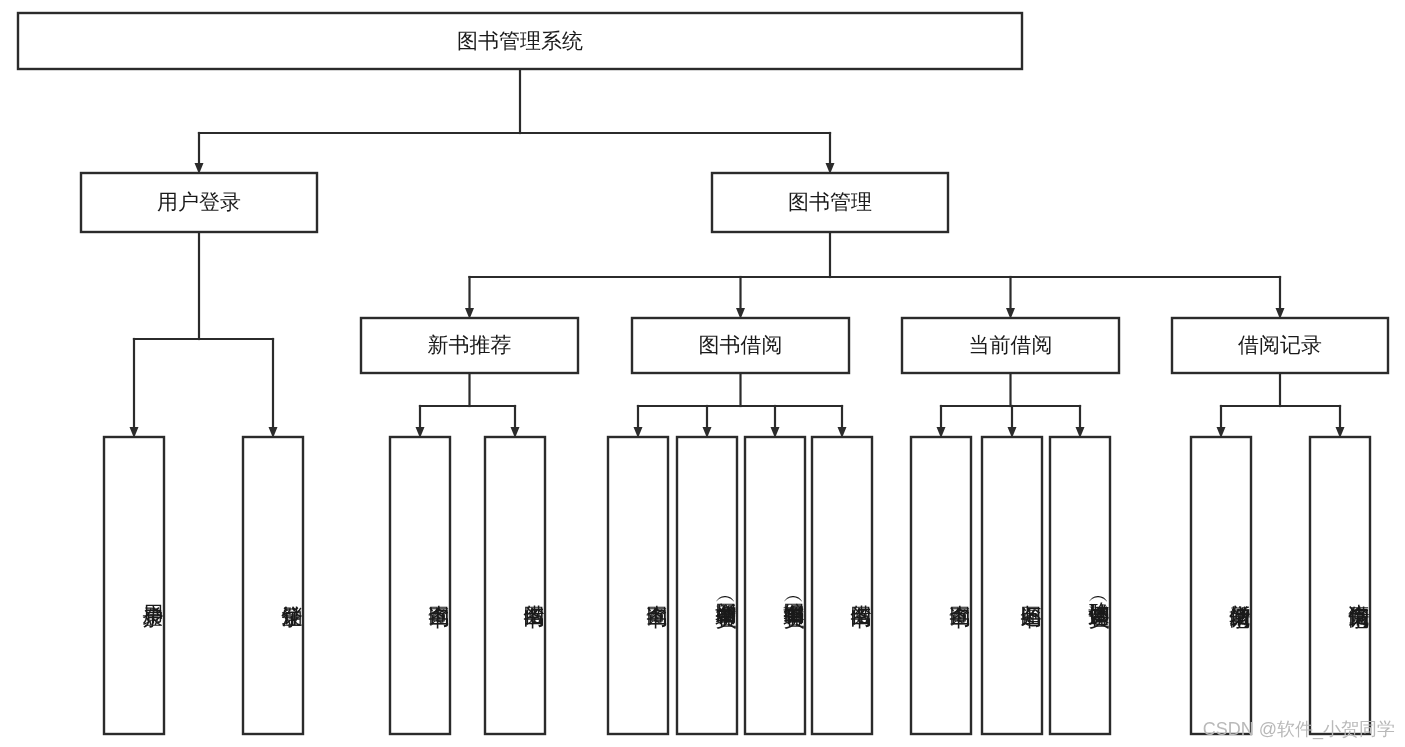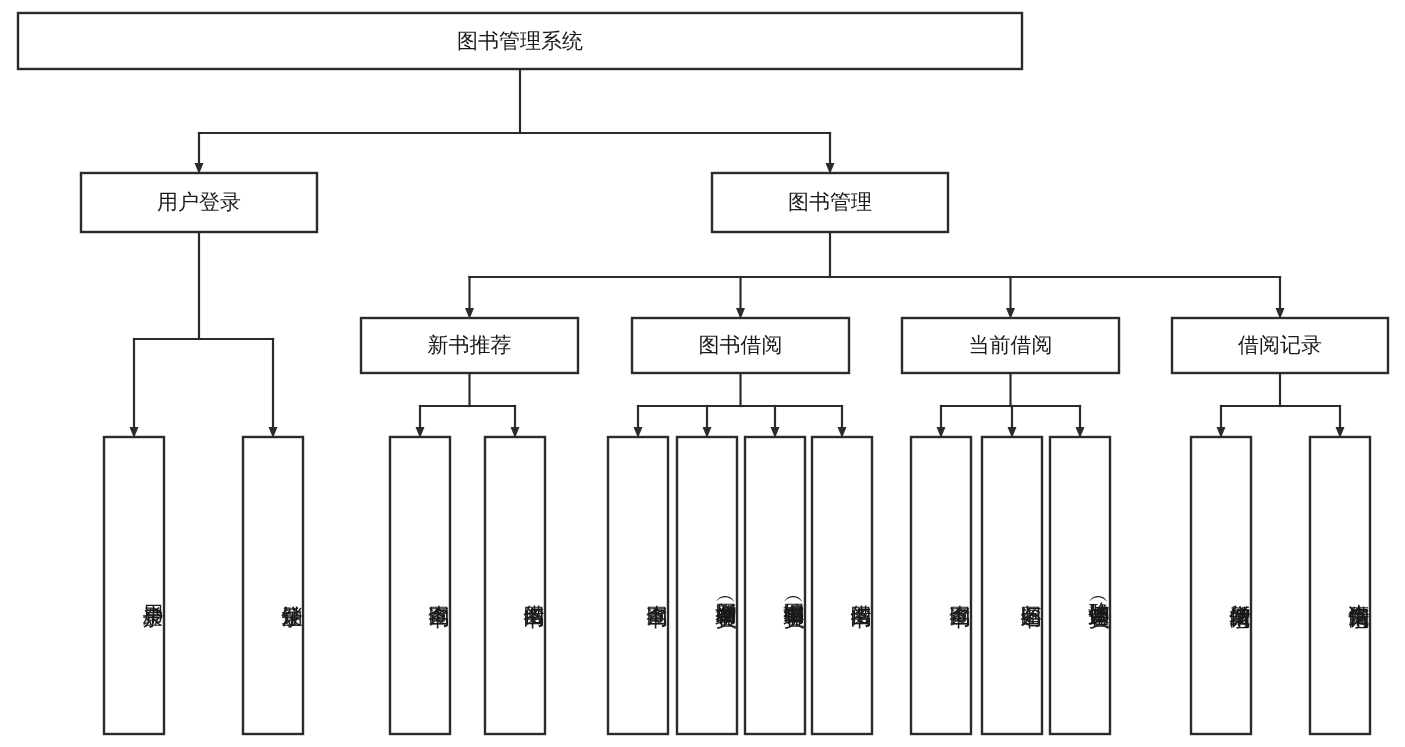--- a/index.html
+++ b/index.html
@@ -224,14 +224,15 @@
       <div class="leaf-label" style="left: 677px; top: 451px; width: 60px; height: 277px;">新增图书（管理员）</div>
       <div class="leaf-label" style="left: 745px; top: 451px; width: 60px; height: 277px;">编辑图书（管理员）</div>
       <div class="leaf-label" style="left: 812px; top: 451px; width: 60px; height: 277px;">借阅图书</div>
       <div class="leaf-label" style="left: 911px; top: 451px; width: 60px; height: 277px;">查询图书</div>
       <div class="leaf-label" style="left: 982px; top: 451px; width: 60px; height: 277px;">归还图书</div>
       <div class="leaf-label" style="left: 1050px; top: 451px; width: 60px; height: 277px;">确认归还（管理员）</div>
       <div class="leaf-label" style="left: 1191px; top: 451px; width: 60px; height: 277px;">新增借阅记录</div>
       <div class="leaf-label" style="left: 1310px; top: 451px; width: 60px; height: 277px;">查询借阅记录</div>
     </div>
 
+  <div class="watermark">CSDN @软件_小贺同学</div>
 
 </div>
 
 </body></html>

